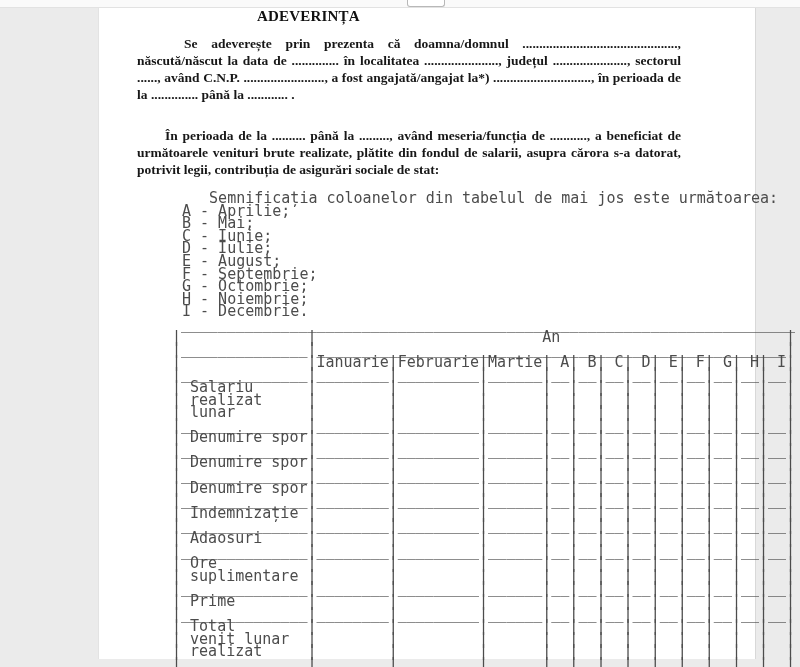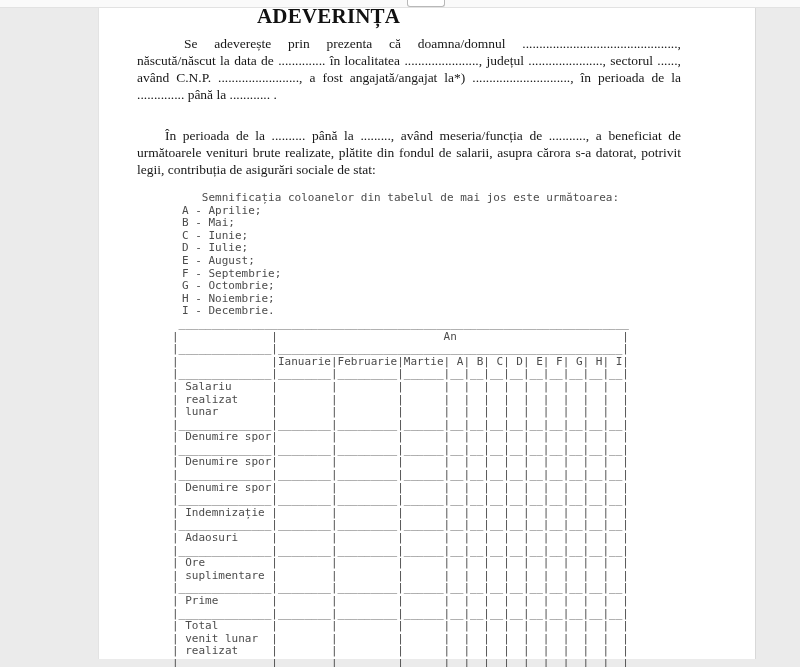--- a/index.html
+++ b/index.html
@@ -26,36 +26,37 @@
     border-left:1px solid #e3e3e3;
     border-right:1px solid #d8d8d8;
     z-index:1;
     box-sizing:border-box;
   }
   .content{
     padding:7px 74px 0 38px;
   }
   .doc-title{
     margin:0 0 0 120px;
-    font-size:21px;line-height:18px;
+    font-size:15px;line-height:18px;
     font-weight:bold;color:#111;
     letter-spacing:.2px;
   }
   .para{
     margin:0;
     font-size:13.5px;line-height:17px;
     color:#171717;
     text-align:justify;
+    font-weight:bold;
   }
   .para.p1{margin-top:10px;text-indent:47px;}
   .para.p2{text-indent:28px;margin-top:24px;}
   pre{
     margin:0;
     font-family:"DejaVu Sans Mono","Liberation Mono",monospace;
-    font-size:11px;line-height:12.6px;
+    font-size:15px;line-height:12.6px;
     color:#4c4c4c;
     white-space:pre;
   }
   .legend{margin:14px 0 0 45px;}
   .ascii-table{margin:0 0 16px 35px;}
 </style>
 </head>
 <body>
 
 <div class="screen">

